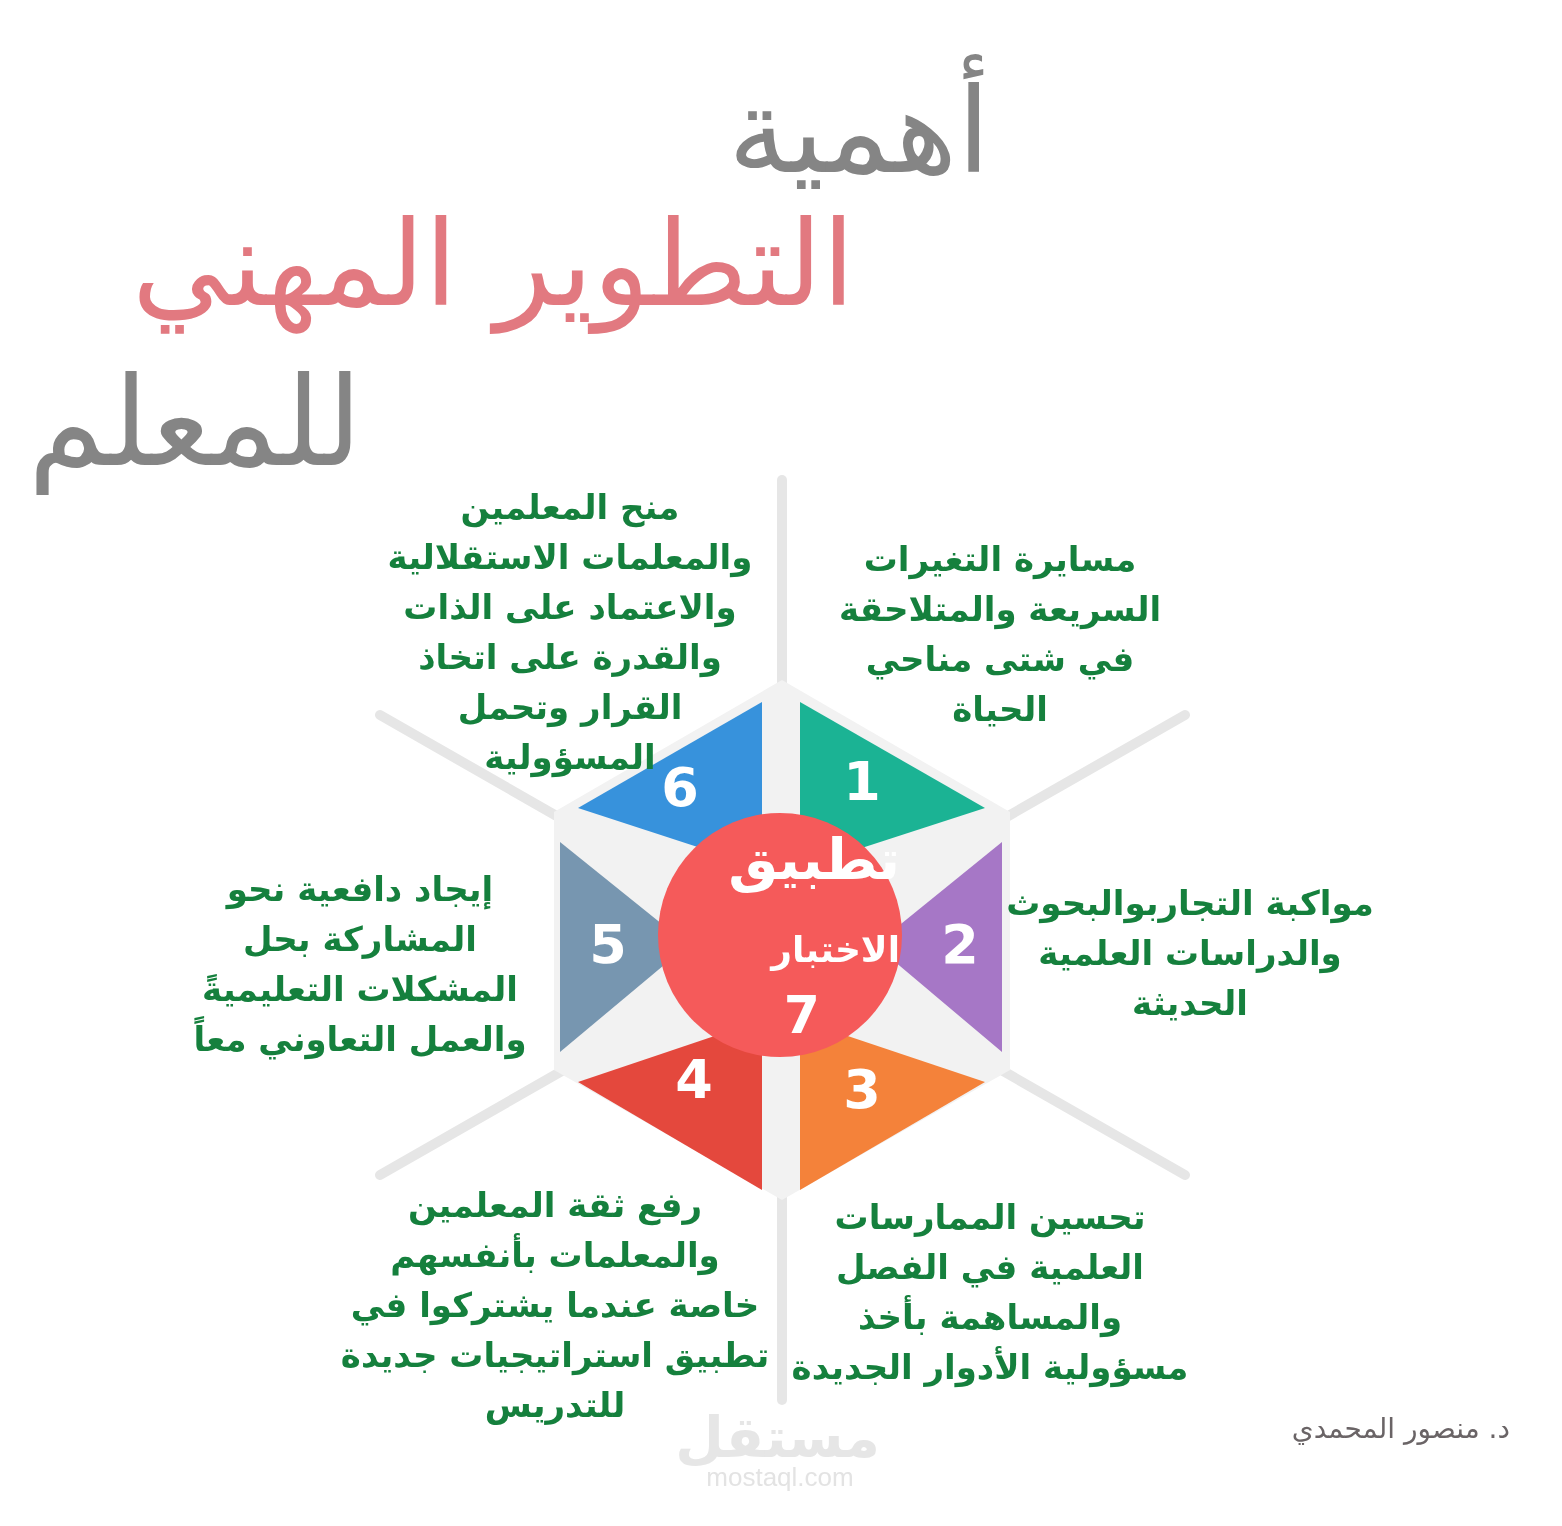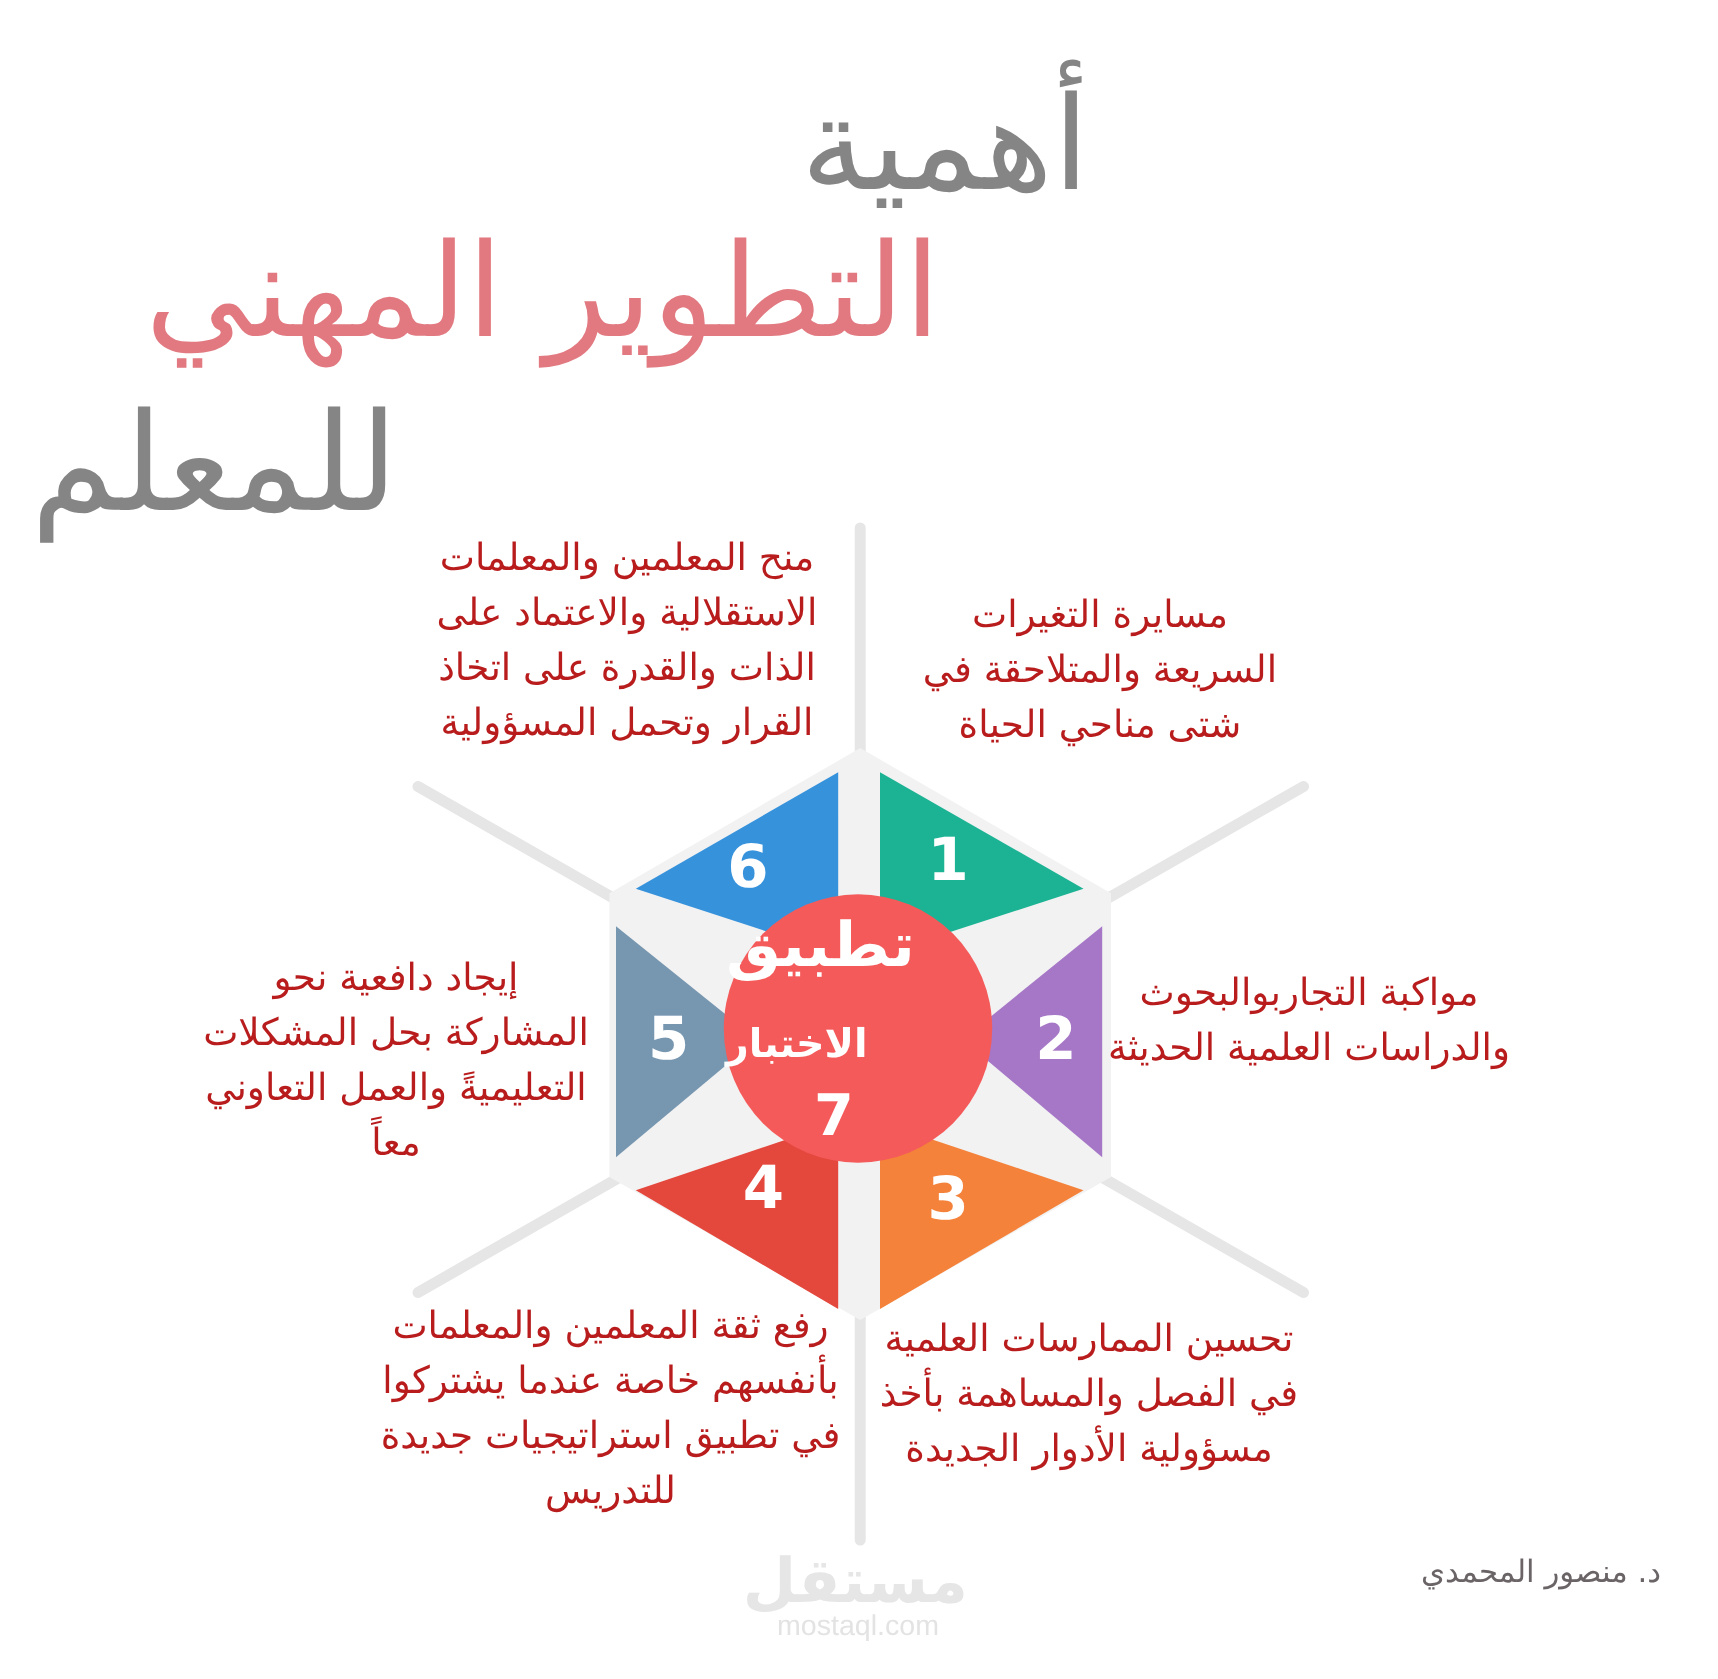--- a/index.html
+++ b/index.html
@@ -3,29 +3,29 @@
   <meta charset="utf-8">
   <style>
     html, body { margin: 0; padding: 0; background: #ffffff; }
     body { width: 1562px; height: 1526px; position: relative; overflow: hidden;
            font-family: "DejaVu Sans", sans-serif; }
     .title-line { position: absolute; direction: rtl; white-space: nowrap; line-height: 1; }
     #t1 { left: 700px; top: 72px; font-size: 118px; color: #858585; margin-left: 28px; }
     #t2 { left: 132px; top: 205px; font-size: 118px; color: #e27980; }
     #t3 { left: 28px; top: 360px; font-size: 124px; color: #858585; }
     .diagram { position: absolute; left: 0; top: 0; width: 1562px; height: 1526px; }
-    .item-text { position: absolute; direction: rtl; text-align: center; font-weight: normal;
-                 color: #b91c1c; font-size: 34px; line-height: 50px; }
+    .item-text { position: absolute; direction: rtl; text-align: center; font-weight: bold;
+                 color: #15803d; font-size: 34px; line-height: 50px; }
     #txt1 { left: 830px; top: 534px; width: 340px; text-align: center; }
     #txt2 { left: 1000px; top: 878px; width: 380px; }
     #txt3 { left: 780px; top: 1192px; width: 420px; }
     #txt4 { left: 340px; top: 1180px; width: 430px; }
     #txt5 { left: 180px; top: 864px; width: 360px; }
     #txt6 { left: 370px; top: 482px; width: 400px; }
-    .center-label { position: absolute; direction: rtl; text-align: left; color: #ffffff;
+    .center-label { position: absolute; direction: rtl; text-align: right; color: #ffffff;
                     font-weight: bold; }
     #center1 { left: 660px; top: 830px; width: 240px; font-size: 56px; line-height: 60px; }
     #center2 { left: 660px; top: 920px; width: 240px; font-size: 36px; line-height: 60px; }
     #center7 { left: 740px; top: 985px; width: 80px; font-size: 52px; line-height: 60px; }
     .num { position: absolute; color: #ffffff; font-weight: bold; font-size: 54px;
            width: 60px; text-align: center; line-height: 60px; }
     #n1 { left: 832px; top: 752px; }
     #n2 { left: 930px; top: 915px; }
     #n3 { left: 832px; top: 1060px; }
     #n4 { left: 664px; top: 1050px; }

